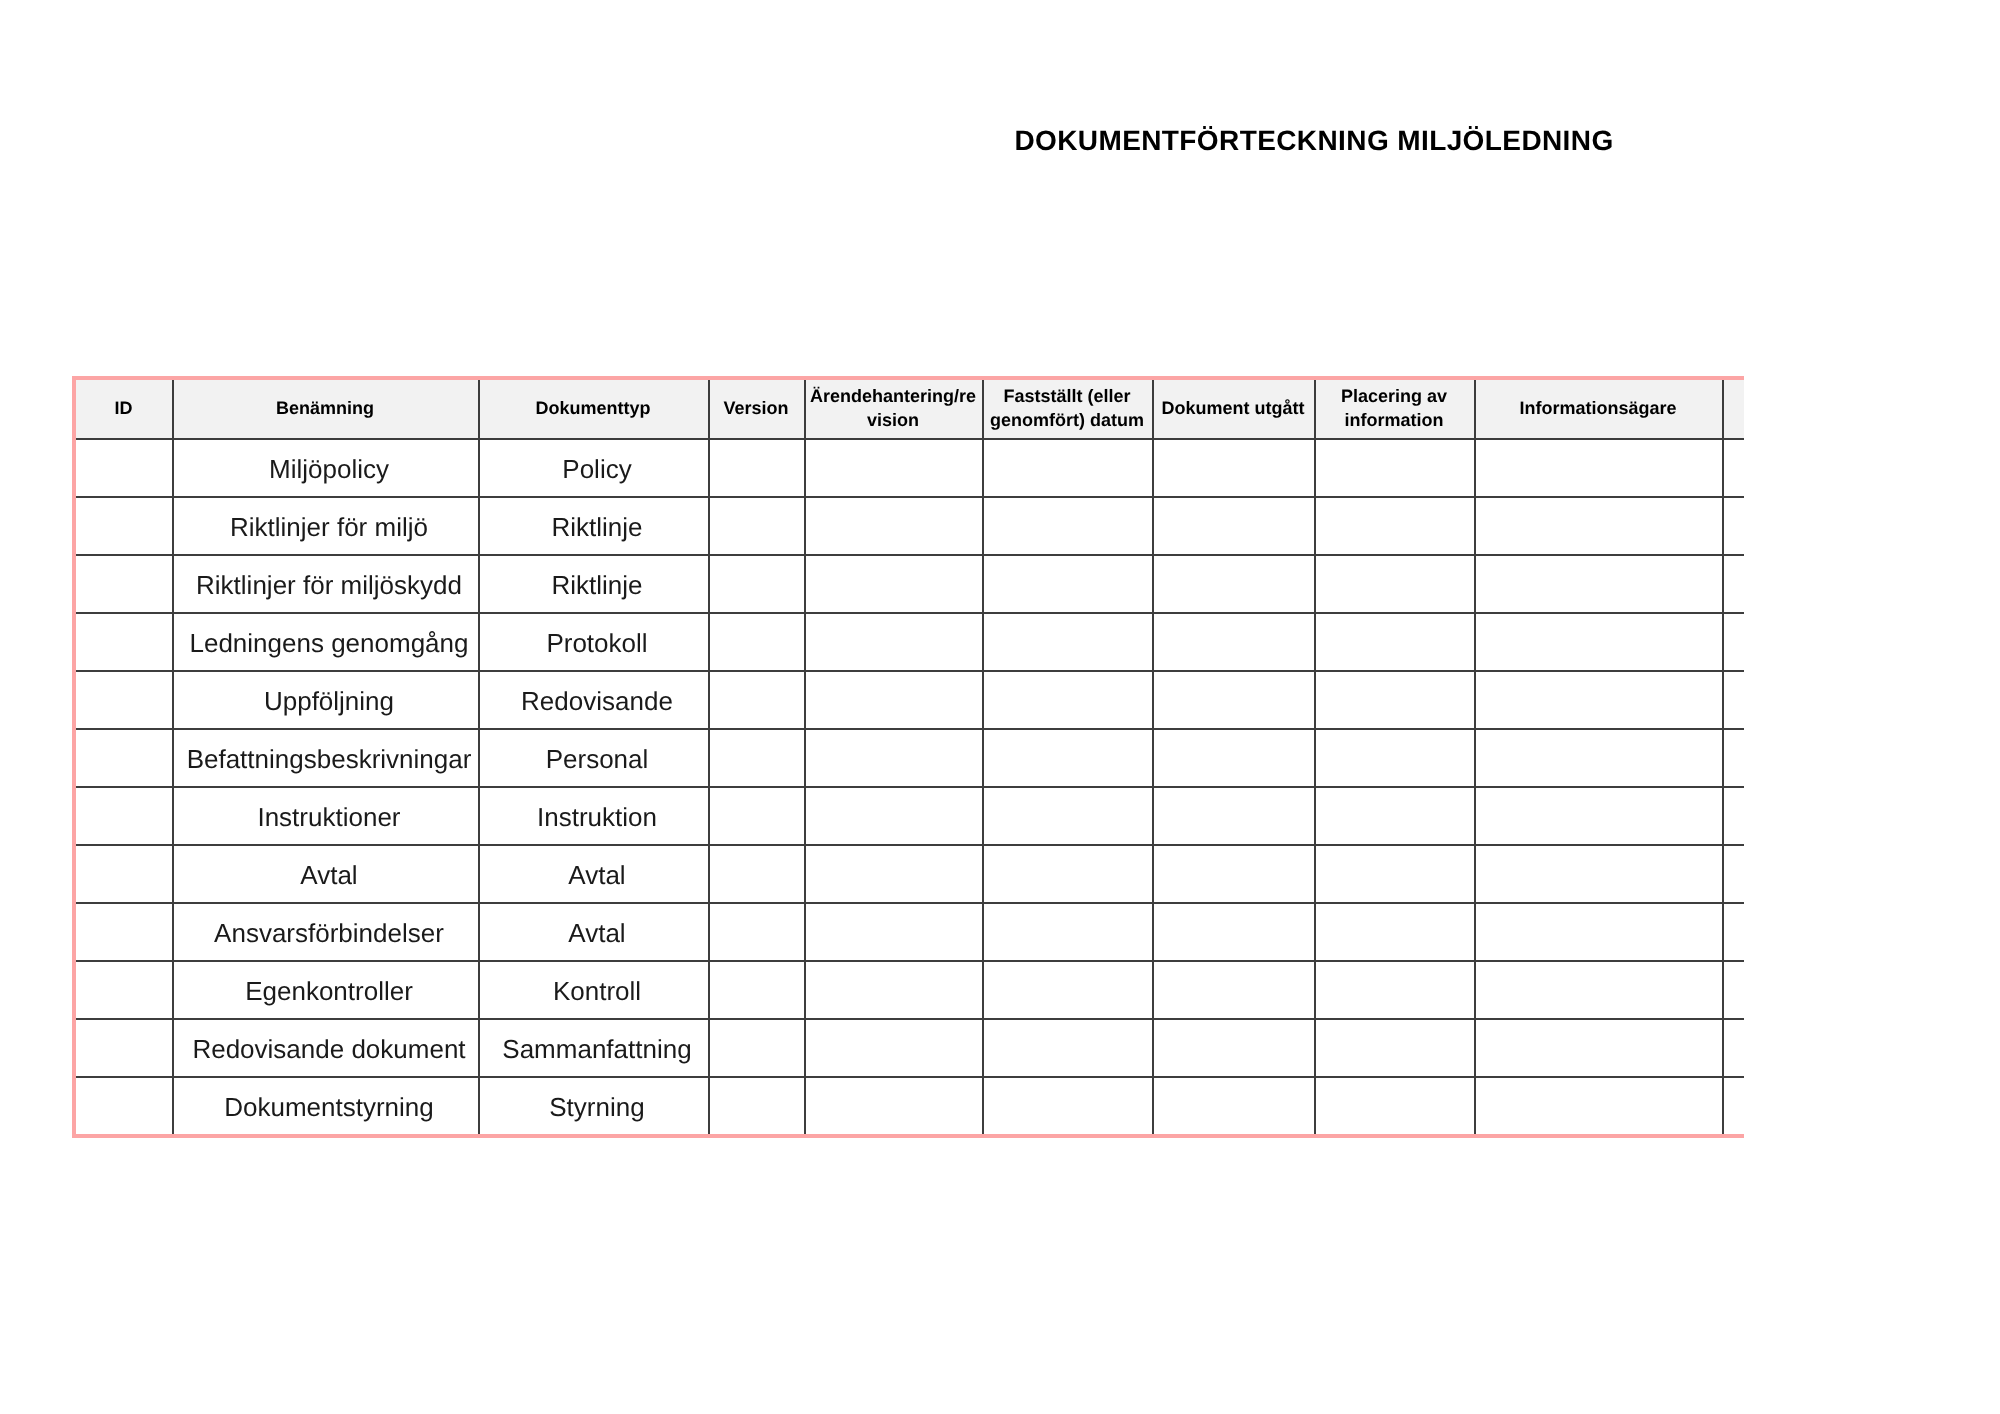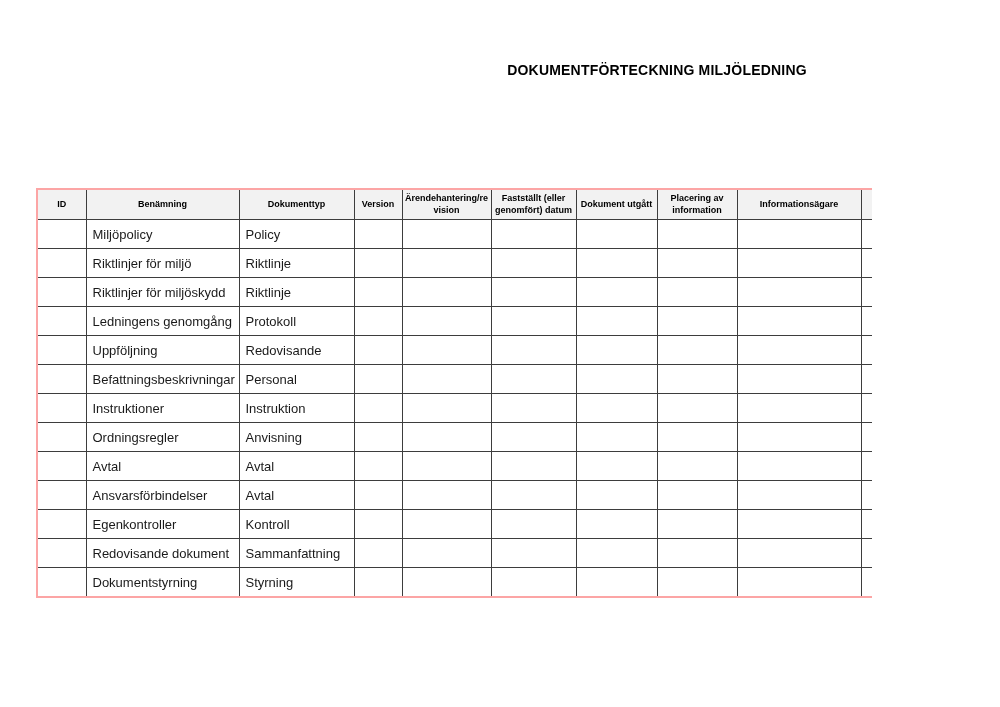--- a/index.html
+++ b/index.html
@@ -55,21 +55,21 @@
   }
   .doc-table td {
     height: 28px;
     font-size: 13px;
     vertical-align: middle;
     padding: 0 2px;
     background: #ffffff;
   }
   .doc-table td.text-cell {
     padding-left: 6px;
-    text-align: left;
+    text-align: center;
     white-space: nowrap;
   }
   .page-number {
     position: absolute;
     top: 651px;
     left: 857px;
     width: 100px;
     text-align: right;
     font-size: 16px;
     color: #000000;
@@ -189,32 +189,20 @@
           <td></td>
           <td></td>
           <td></td>
           <td></td>
           <td></td>
           <td></td>
           <td></td>
         </tr>
         <tr>
           <td></td>
-          <td class="text-cell">Ordningsregler</td>
-          <td class="text-cell">Anvisning</td>
-          <td></td>
-          <td></td>
-          <td></td>
-          <td></td>
-          <td></td>
-          <td></td>
-          <td></td>
-        </tr>
-        <tr>
-          <td></td>
           <td class="text-cell">Avtal</td>
           <td class="text-cell">Avtal</td>
           <td></td>
           <td></td>
           <td></td>
           <td></td>
           <td></td>
           <td></td>
           <td></td>
         </tr>

